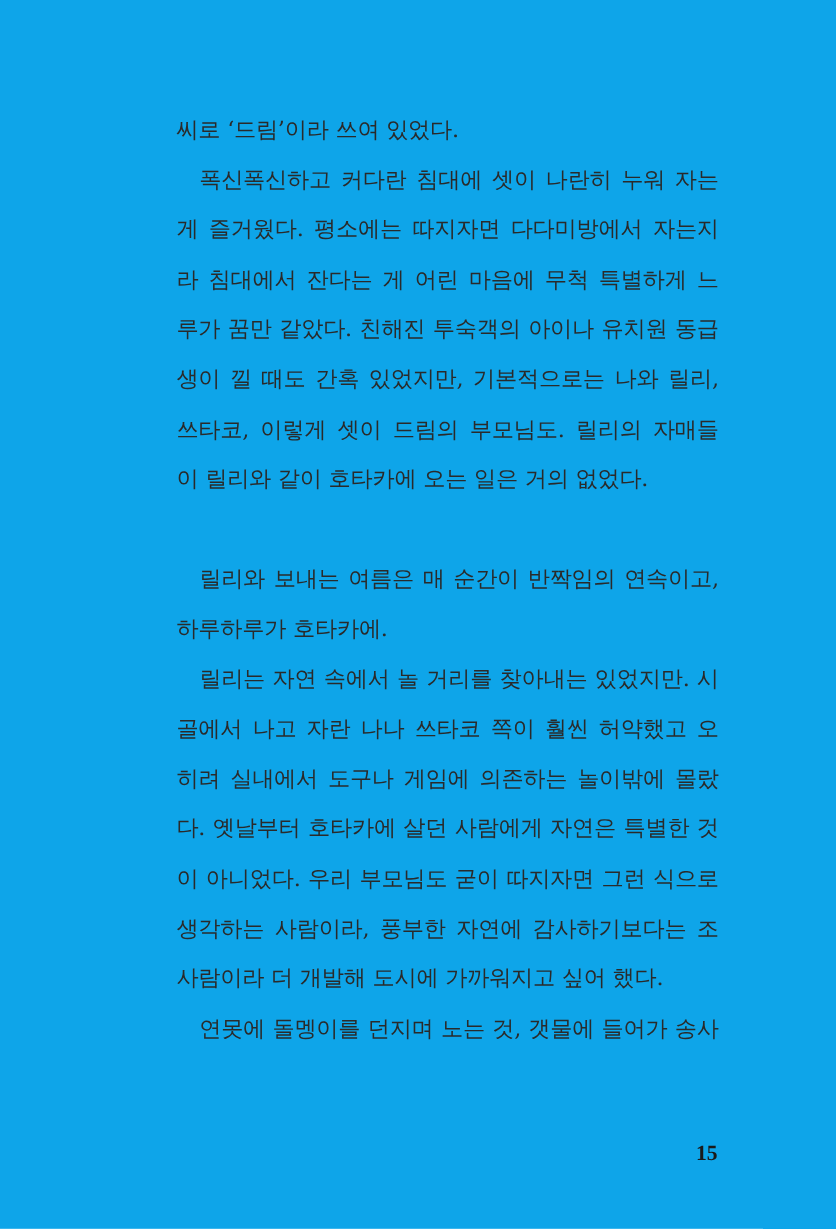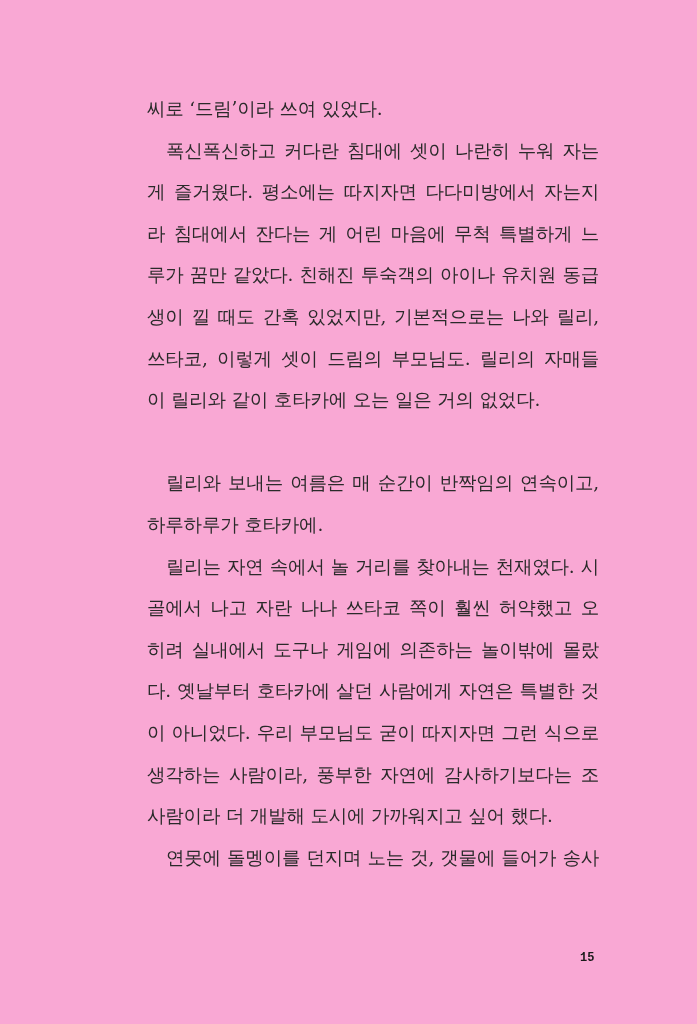--- a/index.html
+++ b/index.html
@@ -12,21 +12,21 @@
       height: 1024px;
       position: relative;
       overflow: hidden;
     }
     .page {
       position: absolute;
       left: 0;
       top: 0;
       width: 697px;
       height: 1024px;
-      background: #f9a8d4;
+      background: #0ea5e9;
     }
     .text-block {
       position: absolute;
       left: 147px;
       top: 88px;
       width: 452px;
       font-family: "DejaVu Serif", "Liberation Serif", serif;
       font-size: 18.5px;
       color: #2a2a2a;
     }
@@ -44,43 +44,43 @@
     .line.indent {
       padding-left: 19px;
     }
     .line.gap {
       height: 41.6px;
     }
     .page-number {
       position: absolute;
       left: 580px;
       top: 951px;
-      font-family: Liberation Mono, monospace;
+      font-family: Liberation Serif, serif;
       font-weight: bold;
-      font-size: 12px;
+      font-size: 18px;
       color: #1a1a1a;
     }
   </style>
 </head>
 <body>
 
 <div class="page">
   <div class="text-block">
     <span class="line">씨로 ‘드림’이라 쓰여 있었다.</span>
     <span class="line justify indent">폭신폭신하고 커다란 침대에 셋이 나란히 누워 자는</span>
     <span class="line justify">게 즐거웠다. 평소에는 따지자면 다다미방에서 자는지</span>
     <span class="line justify">라 침대에서 잔다는 게 어린 마음에 무척 특별하게 느</span>
     <span class="line justify">루가 꿈만 같았다. 친해진 투숙객의 아이나 유치원 동급</span>
     <span class="line justify">생이 낄 때도 간혹 있었지만, 기본적으로는 나와 릴리,</span>
     <span class="line justify">쓰타코, 이렇게 셋이 드림의 부모님도. 릴리의 자매들</span>
     <span class="line">이 릴리와 같이 호타카에 오는 일은 거의 없었다.</span>
     <span class="line gap"></span>
     <span class="line justify indent">릴리와 보내는 여름은 매 순간이 반짝임의 연속이고,</span>
     <span class="line">하루하루가 호타카에.</span>
-    <span class="line justify indent">릴리는 자연 속에서 놀 거리를 찾아내는 천재였다. 시</span>
+    <span class="line justify indent">릴리는 자연 속에서 놀 거리를 찾아내는 있었지만. 시</span>
     <span class="line justify">골에서 나고 자란 나나 쓰타코 쪽이 훨씬 허약했고 오</span>
     <span class="line justify">히려 실내에서 도구나 게임에 의존하는 놀이밖에 몰랐</span>
     <span class="line justify">다. 옛날부터 호타카에 살던 사람에게 자연은 특별한 것</span>
     <span class="line justify">이 아니었다. 우리 부모님도 굳이 따지자면 그런 식으로</span>
     <span class="line justify">생각하는 사람이라, 풍부한 자연에 감사하기보다는 조</span>
     <span class="line">사람이라 더 개발해 도시에 가까워지고 싶어 했다.</span>
     <span class="line justify indent">연못에 돌멩이를 던지며 노는 것, 갯물에 들어가 송사</span>
   </div>
   <div class="page-number">15</div>
 </div>

